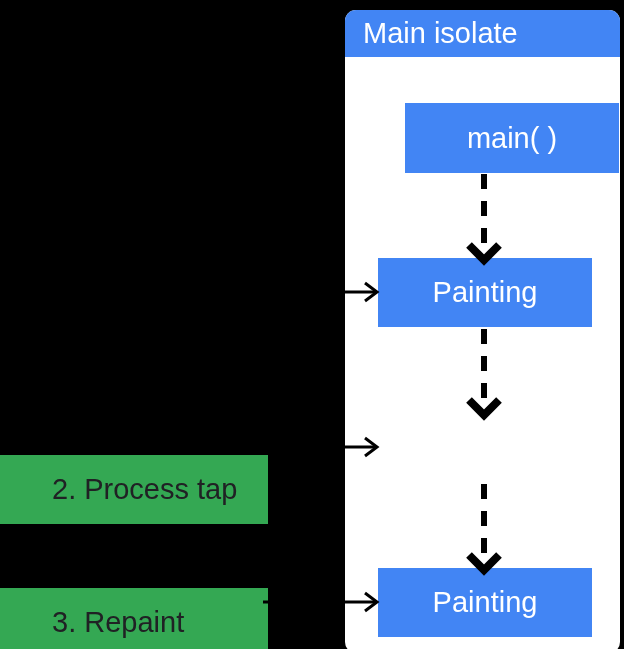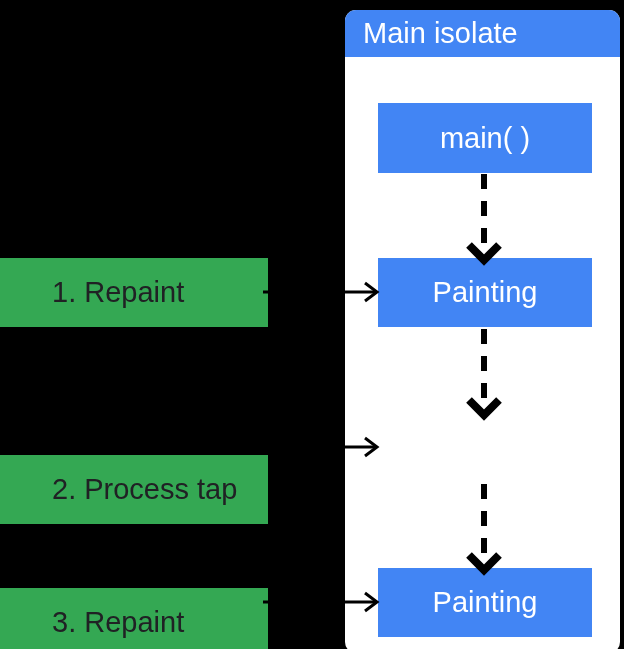--- a/index.html
+++ b/index.html
@@ -50,21 +50,21 @@
     width: 214px;
     height: 69px;
     background: var(--node-blue, #4285F4);
     color: var(--node-text, #ffffff);
     display: flex;
     align-items: center;
     justify-content: center;
     font-size: 29px;
     line-height: 1;
   }
-  .node-main      { top: 93px;  height: 70px; }
+  .node-main      { top: 93px;  height: 70px; margin-left: 27px; }
   .node-painting1 { top: 248px; }
   .node-tap       { top: 403px; }
   .node-painting2 { top: 558px; }
 
   
   .step {
     position: absolute;
     left: 0;
     width: 268px;
     height: 69px;
@@ -115,23 +115,20 @@
     fill: none;
     stroke-linecap: butt;
     stroke-linejoin: miter;
   }
 </style>
 </head>
 <body>
 
 <div class="canvas">
 
-  <div class="step step-1">
-    <span>1. Repaint</span>
-  </div>
   <div class="step step-2">
     <span>2. Process tap</span>
   </div>
   <div class="step step-3">
     <span>3. Repaint</span>
   </div>
 
   <div class="panel">
     <div class="panel-header">
       <span>Main isolate</span>

